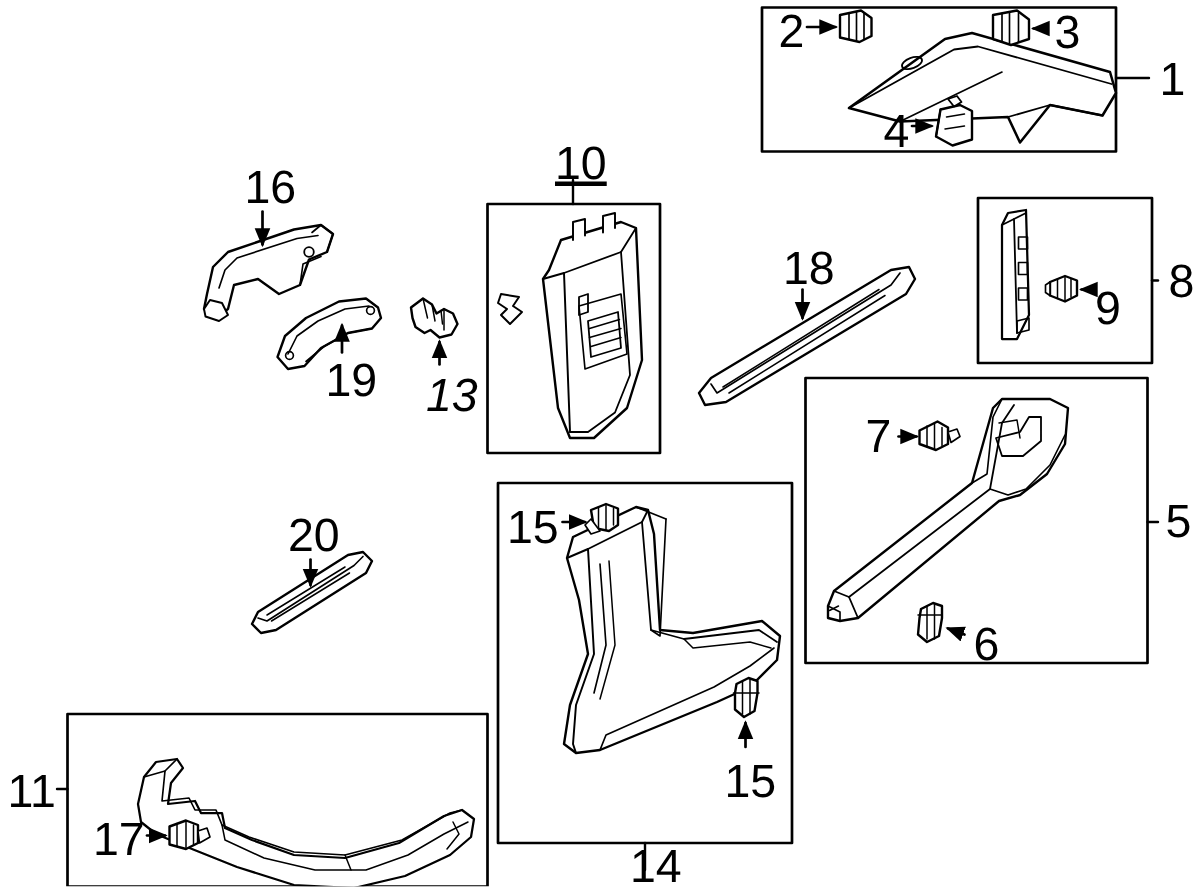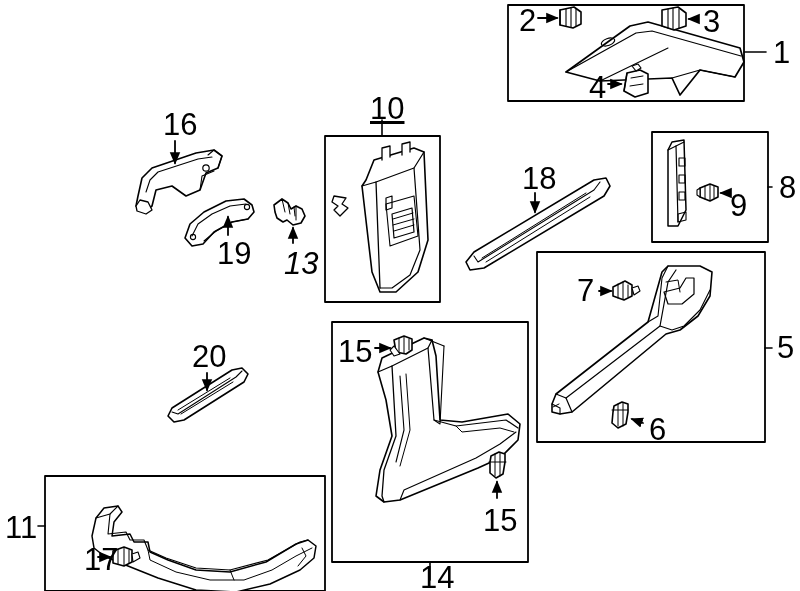--- a/index.html
+++ b/index.html
@@ -289,18 +289,18 @@
   <div class="callout" style="left:779px; top:172px;">8</div>
   <div class="callout" style="left:730px; top:190px;">9</div>
   <div class="callout" style="left:370px; top:93px;text-decoration:underline;">10</div>
   <div class="callout" style="left:217px; top:238px;">19</div>
   <div class="callout" style="left:163px; top:109px;">16</div>
   <div class="callout" style="left:284px; top:248px;font-style:italic;">13</div>
   <div class="callout" style="left:420px; top:562px;">14</div>
   <div class="callout" style="left:338px; top:336px;">15</div>
   <div class="callout" style="left:483px; top:505px;">15</div>
   <div class="callout" style="left:5px;   top:512px;">11</div>
-  <div class="callout" style="left:62px;  top:544px;margin-left:22px;">17</div>
+  <div class="callout" style="left:62px;  top:544px;">17</div>
   <div class="callout" style="left:522px; top:163px;">18</div>
   <div class="callout" style="left:192px; top:341px;">20</div>
 
 
 </div>
 
 </body></html>

